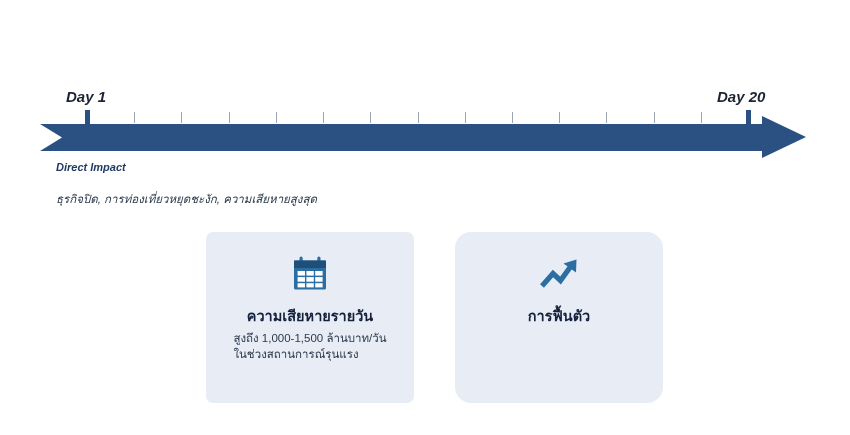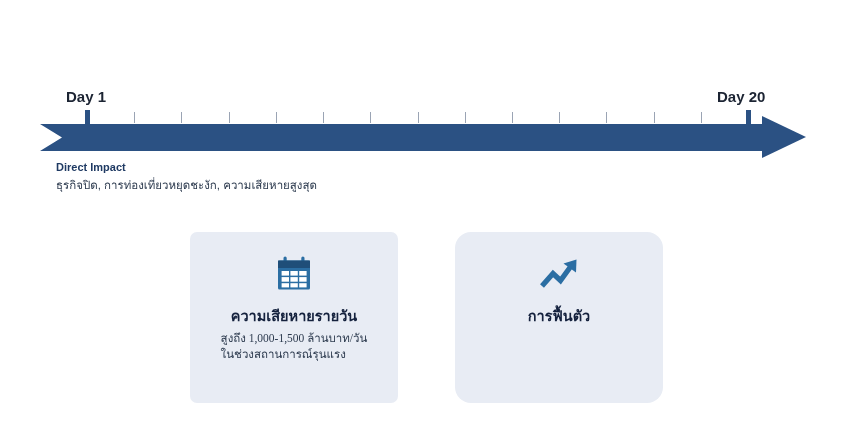--- a/index.html
+++ b/index.html
@@ -15,21 +15,21 @@
   .title{
     position:absolute;left:0;top:30px;width:850px;
     text-align:center;
     font-size:27px;font-weight:bold;
     color:#14213d;letter-spacing:-0.2px;
     white-space:nowrap;
   }
   .title .accent{color:#cc1414;}
 
   
-  .timeline{position:absolute;left:0;top:88px;width:848px;height:110px;}
+  .timeline{position:absolute;left:0;top:88px;width:848px;height:110px;font-style:italic;}
 
   .day-label{
     position:absolute;top:0;
     font-size:15px;font-weight:bold;color:#1c2433;
     white-space:nowrap;
   }
   .day-left{left:66px;}
   .day-right{left:717px;}
 
   .tick-stem{
@@ -55,31 +55,31 @@
 
   .end-label{position:absolute;top:70px;}
   .end-left{left:56px;text-align:left;}
   .end-right{right:52px;text-align:right;}
   .end-head{
     font-size:11px;font-weight:bold;color:#1f3a63;
     line-height:18px;white-space:nowrap;
   }
   .end-sub{
     font-size:11.5px;color:#2c3a4e;line-height:17px;
-    white-space:nowrap;margin-top:1px;
+    white-space:nowrap;margin-top:15px;
   }
 
   
   .cards{position:absolute;left:0;top:232px;width:850px;height:175px;}
   .card{
     position:absolute;top:0;width:208px;height:171px;
     background:#e8ecf4;border-radius:7px;
     display:flex;flex-direction:column;align-items:center;
   }
-  .card-left{left:190px;font-family:Liberation Serif, serif;}
+  .card-left{left:206px;}
   .card-right{left:455px;border-radius:16px;}
 
   .card-icon{margin-top:21px;height:42px;display:flex;align-items:center;justify-content:center;}
 
   .card-title{
     margin-top:11px;
     font-size:14.5px;font-weight:bold;color:#14213d;
     text-align:center;line-height:20px;white-space:nowrap;
   }
   .card-body{

